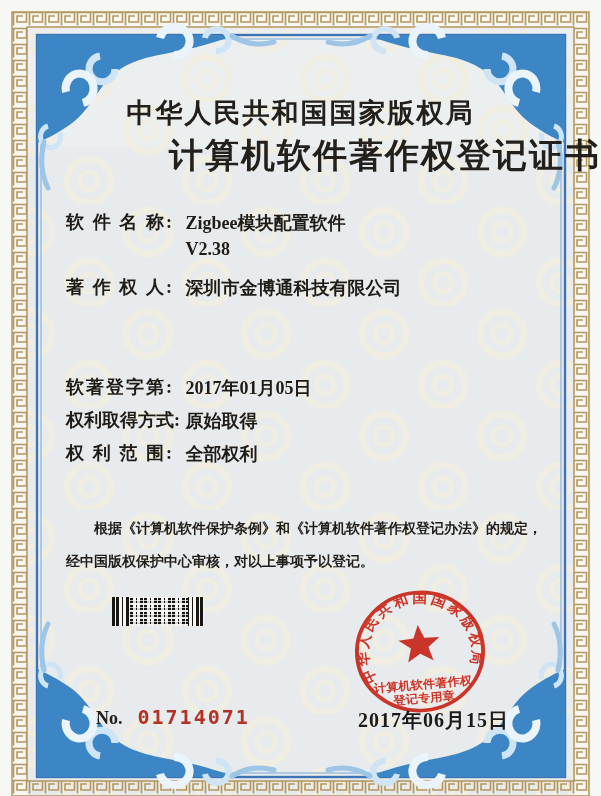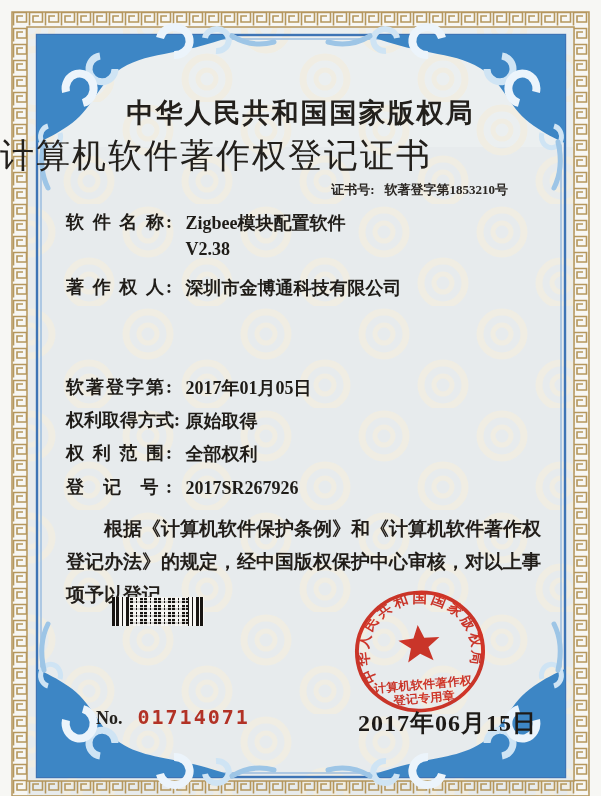--- a/index.html
+++ b/index.html
@@ -10,41 +10,41 @@
     color:#1f1c18;
   }
   .photo svg.deco{position:absolute;left:0;top:0;}
   .layer{position:absolute;left:0;top:0;width:601px;height:796px;}
 
   .issuer{
     position:absolute;top:95px;left:0;right:0;text-align:center;
     font-size:27px;font-weight:700;letter-spacing:2px;color:#23201c;
   }
   .cert-title{
-    position:absolute;top:133px;left:0;right:0;text-align:left;
-    font-size:34px;font-weight:400;letter-spacing:2px;color:#23201c;
+    position:absolute;top:133px;left:0;right:0;text-align:right;
+    font-size:34px;font-weight:700;letter-spacing:2px;color:#23201c;
   }
   .certno{
     position:absolute;top:181px;left:300px;width:208px;text-align:right;
     font-size:13px;font-weight:700;color:#2a2622;white-space:nowrap;
   }
   .certno .certno-label{margin-right:10px;}
 
   .field{position:absolute;left:66px;font-size:18px;white-space:nowrap;}
   .flabel{
     display:inline-block;width:106px;font-weight:700;vertical-align:top;
     text-align:justify;text-align-last:justify;
   }
   .fvalue{display:inline-block;margin-left:9px;font-weight:700;vertical-align:top;line-height:1.45;}
   .f-r1{top:210px;} .f-r2{top:275px;} .f-r3{top:340px;}
   .f-r4{top:375px;} .f-r5{top:408px;} .f-r6{top:441px;} .f-r7{top:475px;}
 
   .statement{
     position:absolute;left:66px;top:512px;width:476px;margin:0;
-    font-size:19px;line-height:33px;text-indent:2em;font-weight:600;color:#211d19;
+    font-size:14px;line-height:33px;text-indent:2em;font-weight:600;color:#211d19;
   }
 
   .barcode{
     position:absolute;left:112px;top:597px;width:92px;height:29px;
     background:repeating-linear-gradient(90deg,
       #181512 0 3px,#f7f6f3 3px 4px,#181512 4px 7px,
       #f7f6f3 7px 10px,#181512 10px 11px,#f7f6f3 11px 14px);
   }
   .barcode::after{
     content:"";position:absolute;left:18px;right:16px;top:0;bottom:0;
@@ -59,21 +59,21 @@
     margin-left:15px;color:#b23226;font-size:20px;font-weight:600;
     font-family:"DejaVu Sans Mono",monospace;letter-spacing:2px;
   }
 
   .seal{
     position:absolute;left:351px;top:587px;width:138px;height:129px;
     transform:rotate(-5deg);mix-blend-mode:multiply;opacity:.93;
   }
   .issue-date{
     position:absolute;left:358px;top:707px;
-    font-size:24px;font-weight:700;letter-spacing:1px;color:#1d1a17;white-space:nowrap;
+    font-size:20px;font-weight:700;letter-spacing:1px;color:#1d1a17;white-space:nowrap;
   }
 </style>
 </head>
 <body>
 
 <div class="photo">
 
   <svg class="deco" width="601" height="796" viewBox="0 0 601 796" aria-hidden="true">
     <defs>
       <pattern id="meander" x="12" y="11" width="16" height="16" patternUnits="userSpaceOnUse">
@@ -115,23 +115,20 @@
     <use href="#corner" transform="translate(602,0) scale(-1,1)"></use>
     <use href="#corner" transform="translate(0,812) scale(1,-1)"></use>
     <use href="#corner" transform="translate(602,812) scale(-1,-1)"></use>
   </svg>
 
   <div class="layer">
 
     <div class="issuer">中华人民共和国国家版权局</div>
     <div class="cert-title">计算机软件著作权登记证书</div>
 
-    <div class="certno">
-      <span class="certno-label">证书号:</span><span>软著登字第1853210号</span>
-    </div>
 
     <div class="field f-r1">
       <span class="flabel">软 件 名 称:</span>
       <span class="fvalue"><span>Zigbee模块配置软件</span><br>
         <span>V2.38</span></span>
     </div>
 
     <div class="field f-r2">
       <span class="flabel">著 作 权 人:</span>
       <span class="fvalue">深圳市金博通科技有限公司</span>
@@ -146,24 +143,20 @@
     <div class="field f-r6">
       <span class="flabel">权 利 范 围:</span>
       <span class="fvalue">全部权利</span>
     </div>
 
     <div class="field f-r5">
       <span class="flabel">权利取得方式:</span>
       <span class="fvalue">原始取得</span>
     </div>
 
-    <div class="field f-r7">
-      <span class="flabel">登 记 号:</span>
-      <span class="fvalue">2017SR267926</span>
-    </div>
 
     <p class="statement">根据《计算机软件保护条例》和《计算机软件著作权登记办法》的规定，经中国版权保护中心审核，对以上事项予以登记。</p>
 
     <div class="barcode"></div>
 
     <div class="serial">
       <span class="no">No.</span><span class="digits">01714071</span>
     </div>
 
     <svg class="seal" viewBox="0 0 140 140" preserveAspectRatio="none" aria-hidden="true">

